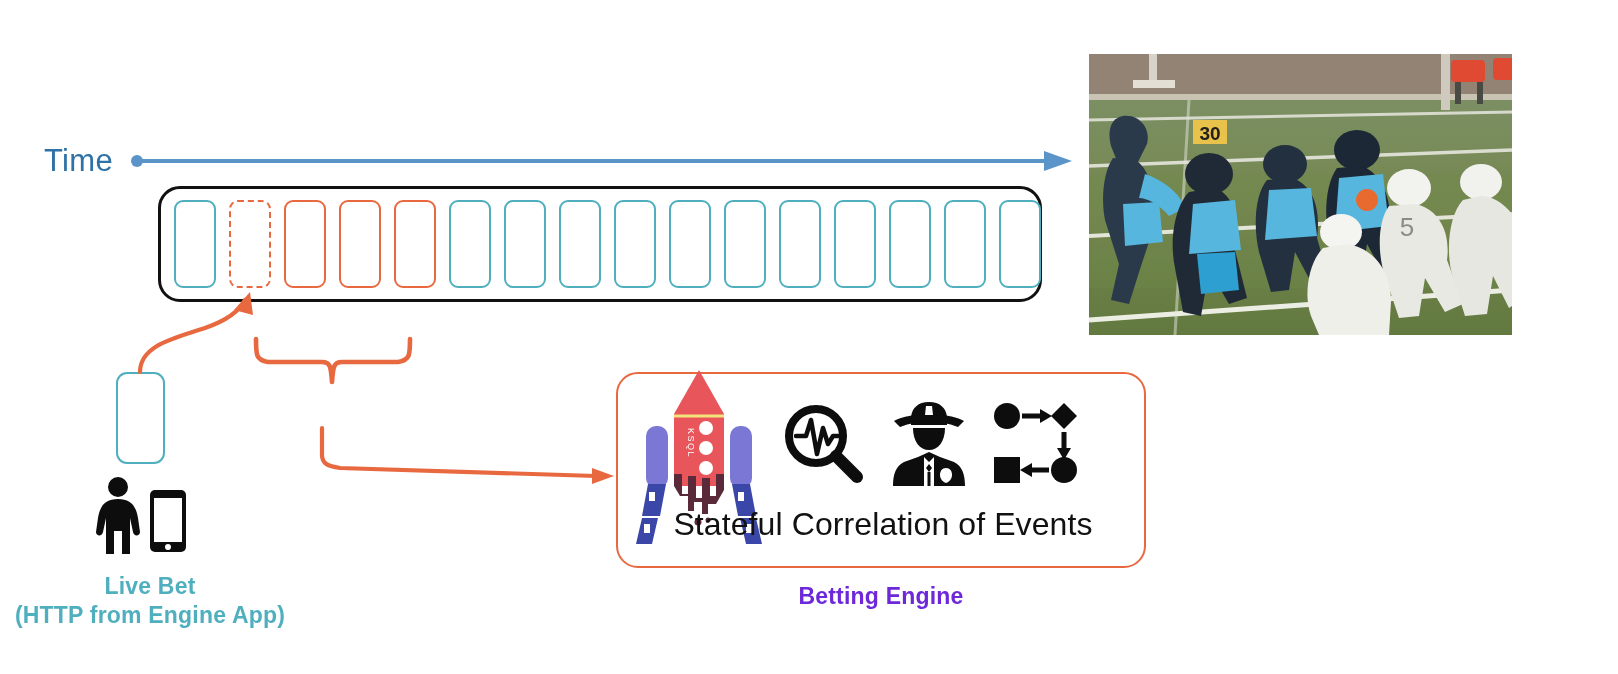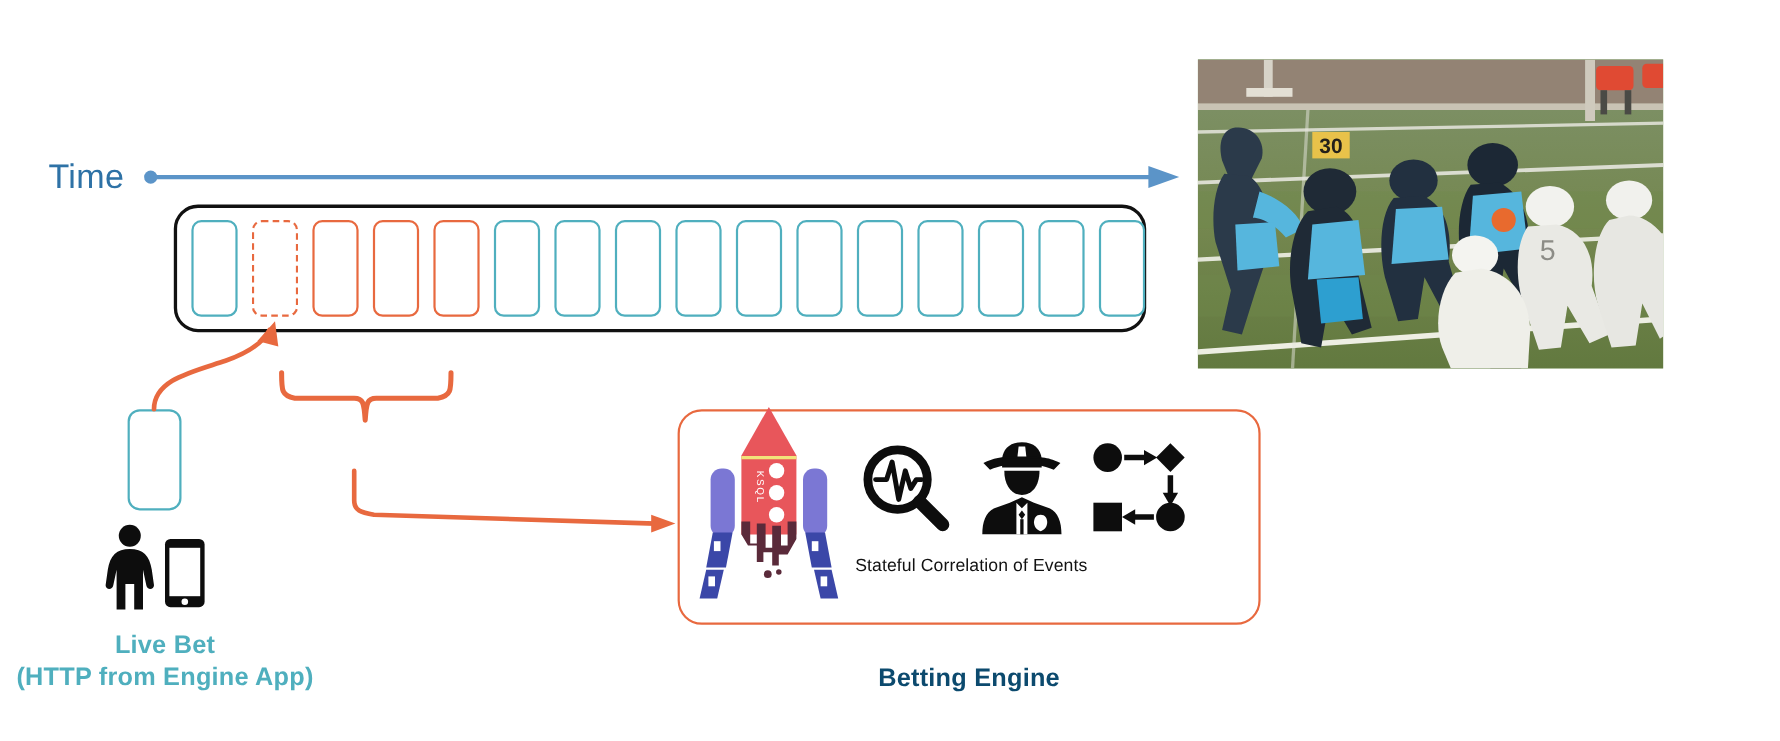--- a/index.html
+++ b/index.html
@@ -127,35 +127,34 @@
     gap: 22px;
     margin-left: 10px;
     margin-top: 4px;
   }
   #engine-caption {
     position: absolute;
     left: 20px; top: 132px;
     width: 490px;
     text-align: center;
     color: #111111;
-    font-size: 16px;
+    font-size: 32px;
     letter-spacing: 0.1px;
     white-space: nowrap;
   }
   #betting-engine-caption {
     position: absolute;
     left: 616px; top: 582px;
     width: 530px;
     text-align: center;
-    color: #0c4a6e;
+    color: #6d28d9;
     font-size: 23px;
     font-weight: bold;
     line-height: 29px;
     letter-spacing: 0.2px;
-    margin-top: 20px;
   }
 
   
   #football-photo {
     position: absolute;
     left: 1089px; top: 54px;
     width: 423px; height: 281px;
     overflow: hidden;
     background: #6d8a4e;
   }

